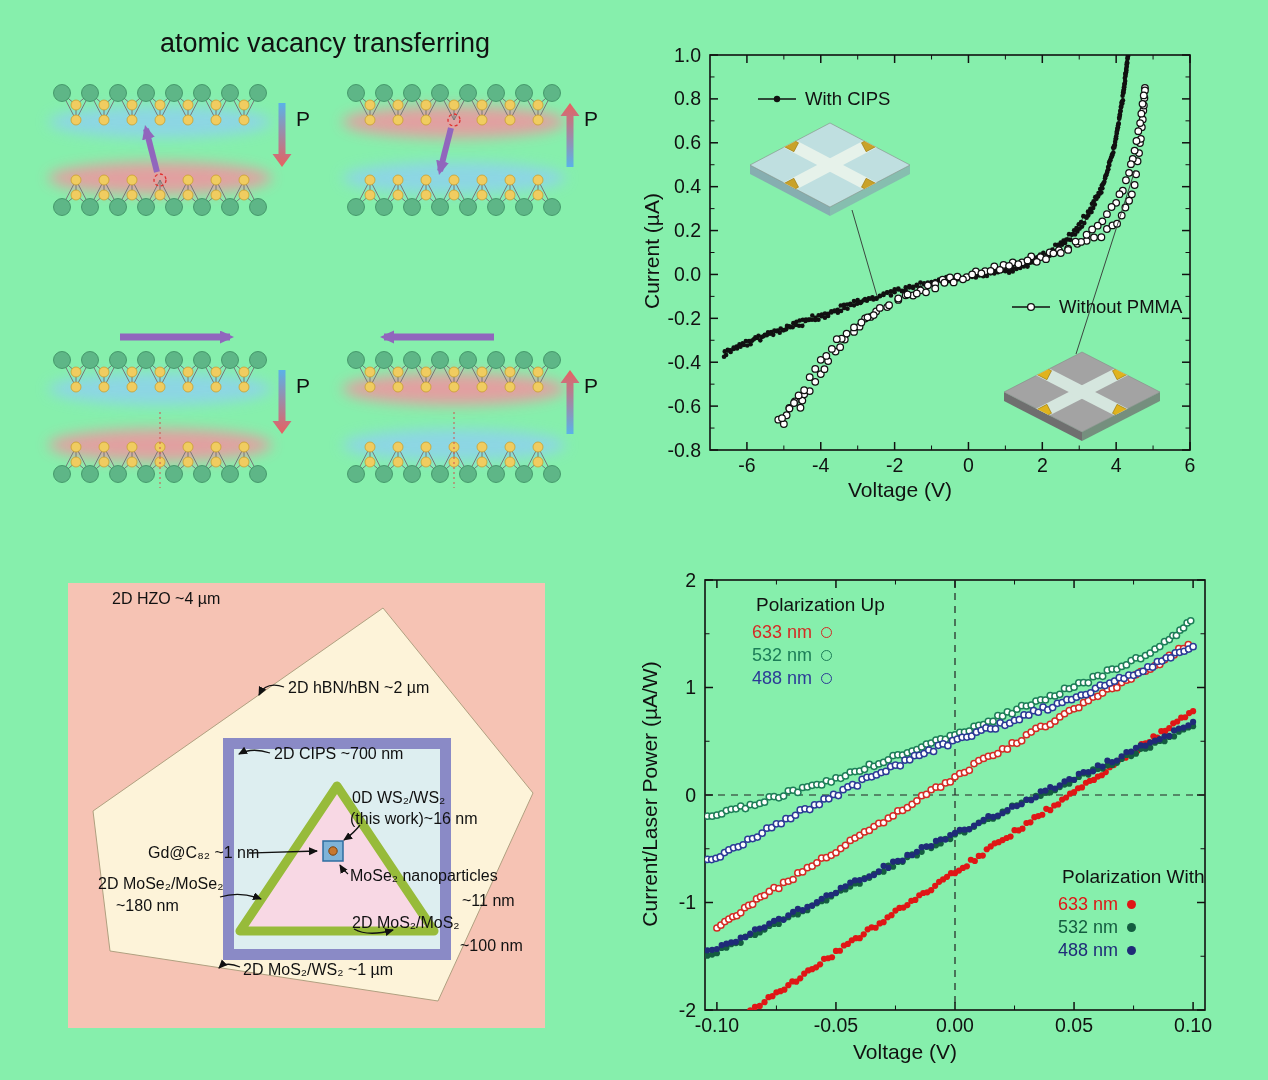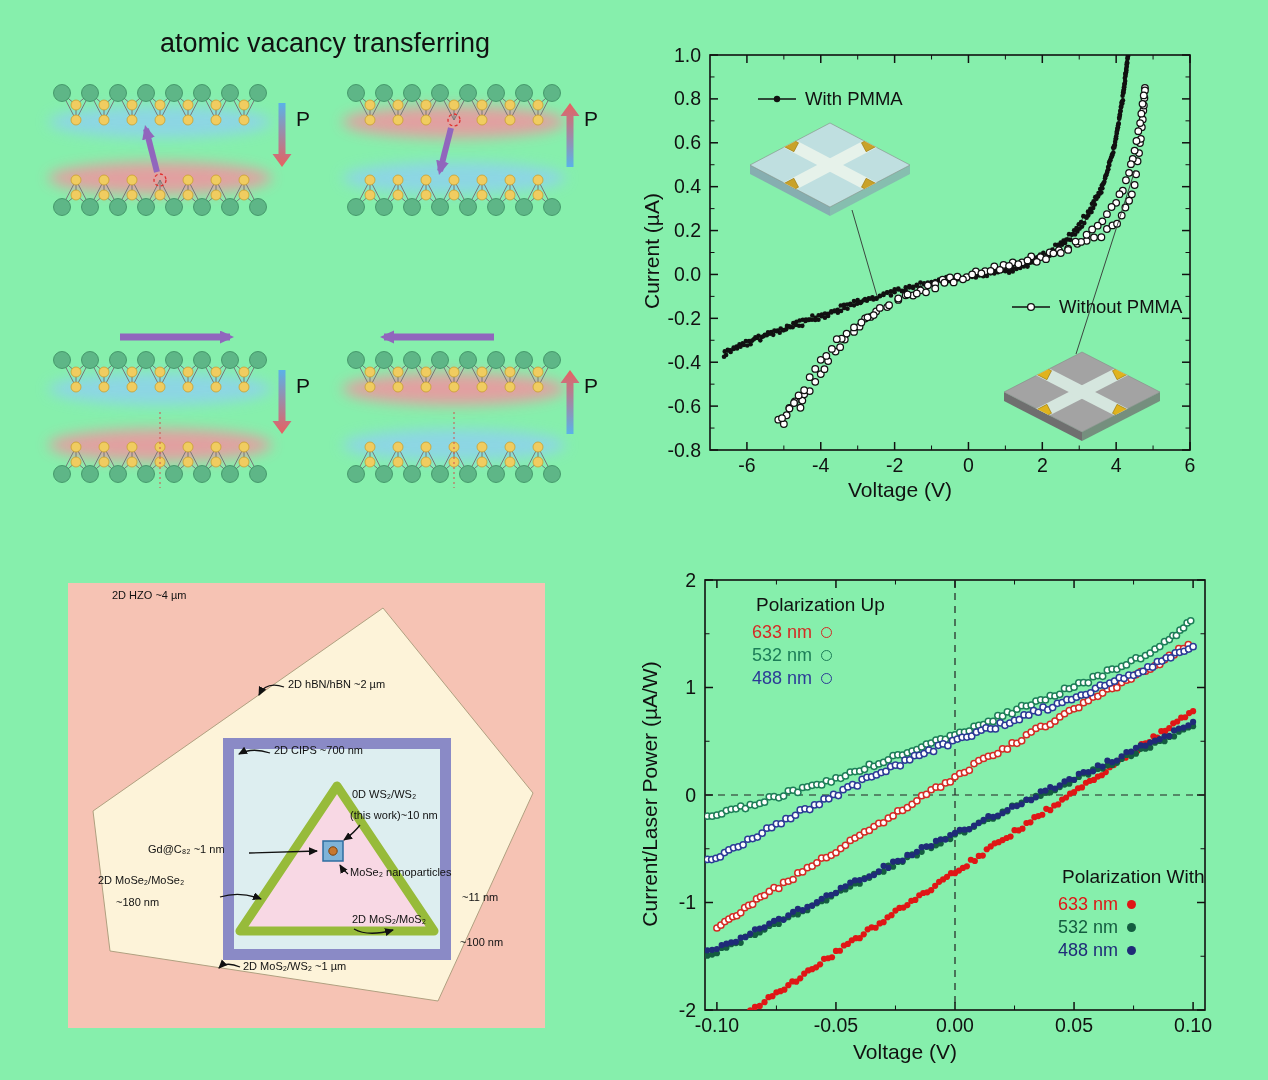--- a/index.html
+++ b/index.html
@@ -2,21 +2,21 @@
 <html><head>
 <meta charset="utf-8">
 <style>
   html,body{margin:0;padding:0;background:#fff;}
   #root{position:relative;width:1268px;height:1080px;background:#86efac;overflow:hidden;
         font-family:"Liberation Sans","DejaVu Sans",sans-serif;color:#111;}
   svg{position:absolute;}
   svg text{font-family:"Liberation Sans","DejaVu Sans",sans-serif;}
   .pa-title{position:absolute;text-align:center;font-size:27px;}
   .p-label{position:absolute;font-size:21px;}
-  .c-label{position:absolute;font-size:11px;line-height:1.25;white-space:nowrap;}
+  .c-label{position:absolute;font-size:16px;line-height:1.25;white-space:nowrap;}
   .xlab{position:absolute;font-size:21px;}
   .ylab{position:absolute;font-size:21px;text-align:center;transform:rotate(-90deg);}
   .legend-b{position:absolute;display:flex;align-items:center;gap:7px;font-size:18.5px;}
   .legend-b svg{position:static;}
   .leg{position:absolute;font-size:18px;}
   .leg-title{font-size:19px;margin-bottom:6px;margin-left:36px;}
   .leg-row{display:flex;align-items:center;gap:9px;margin:2px 0;padding-left:32px;}
   .leg-mk{width:9px;height:9px;border-radius:50%;display:inline-block;}
 </style>
 </head>
@@ -1113,21 +1113,21 @@
         </g>
       </g>
     </svg>
   <div class="ylab" style="left:502px;top:239px;width:300px">Current (µA)</div>
   <div class="xlab" style="left:848px;top:478px;width:200px">Voltage (V)</div>
   <div class="legend-b" style="left:756px;top:88px">
     <svg width="42" height="14">
       <line x1="2" y1="7" x2="40" y2="7" stroke="#111" stroke-width="1.3"></line>
       <circle cx="21" cy="7" r="3.2" fill="#111"></circle>
     </svg>
-    <span>With PMMA</span>
+    <span>With CIPS</span>
   </div>
   <div class="legend-b" style="left:1010px;top:296px">
     <svg width="42" height="14">
       <line x1="2" y1="7" x2="40" y2="7" stroke="#111" stroke-width="1.3"></line>
       <circle cx="21" cy="7" r="3.4" fill="#fff" stroke="#111" stroke-width="1.3"></circle>
     </svg>
     <span>Without PMMA</span>
   </div>
 
   <svg id="svg-c" style="left:68px;top:583px" width="477" height="445" viewBox="0 0 477 445">
@@ -1149,21 +1149,21 @@
       <path d="M 181,270 L 249,268" fill="none" stroke="#111" stroke-width="1.3" marker-end="url(#mArrC)"></path>
       <path d="M 280,291 Q 275,287 272,282" fill="none" stroke="#111" stroke-width="1.3" marker-end="url(#mArrC)"></path>
       <path d="M 152,314 Q 172,308 193,316" fill="none" stroke="#111" stroke-width="1.3" marker-end="url(#mArrC)"></path>
       <path d="M 286,346 Q 300,354 325,347" fill="none" stroke="#111" stroke-width="1.3" marker-end="url(#mArrC)"></path>
       <path d="M 172,384 Q 158,378 151,385" fill="none" stroke="#111" stroke-width="1.3" marker-end="url(#mArrC)"></path>
     </svg>
   <div class="c-label" style="left:112px;top:589px">2D HZO ~4 µm</div>
   <div class="c-label" style="left:288px;top:678px">2D hBN/hBN ~2 µm</div>
   <div class="c-label" style="left:274px;top:744px">2D CIPS ~700 nm</div>
   <div class="c-label" style="left:352px;top:788px">0D WS₂/WS₂</div>
-  <div class="c-label" style="left:350px;top:809px">(this work)~10 nm</div>
+  <div class="c-label" style="left:350px;top:809px">(this work)~16 nm</div>
   <div class="c-label" style="left:148px;top:843px">Gd@C₈₂ ~1 nm</div>
   <div class="c-label" style="left:350px;top:866px">MoSe₂ nanoparticles</div>
   <div class="c-label" style="left:462px;top:891px">~11 nm</div>
   <div class="c-label" style="left:98px;top:874px">2D MoSe₂/MoSe₂</div>
   <div class="c-label" style="left:116px;top:896px">~180 nm</div>
   <div class="c-label" style="left:352px;top:913px">2D MoS₂/MoS₂</div>
   <div class="c-label" style="left:460px;top:936px">~100 nm</div>
   <div class="c-label" style="left:243px;top:960px">2D MoS₂/WS₂ ~1 µm</div>
 
   <svg id="svg-d" style="left:630px;top:560px" width="638" height="520" viewBox="0 0 638 520">

